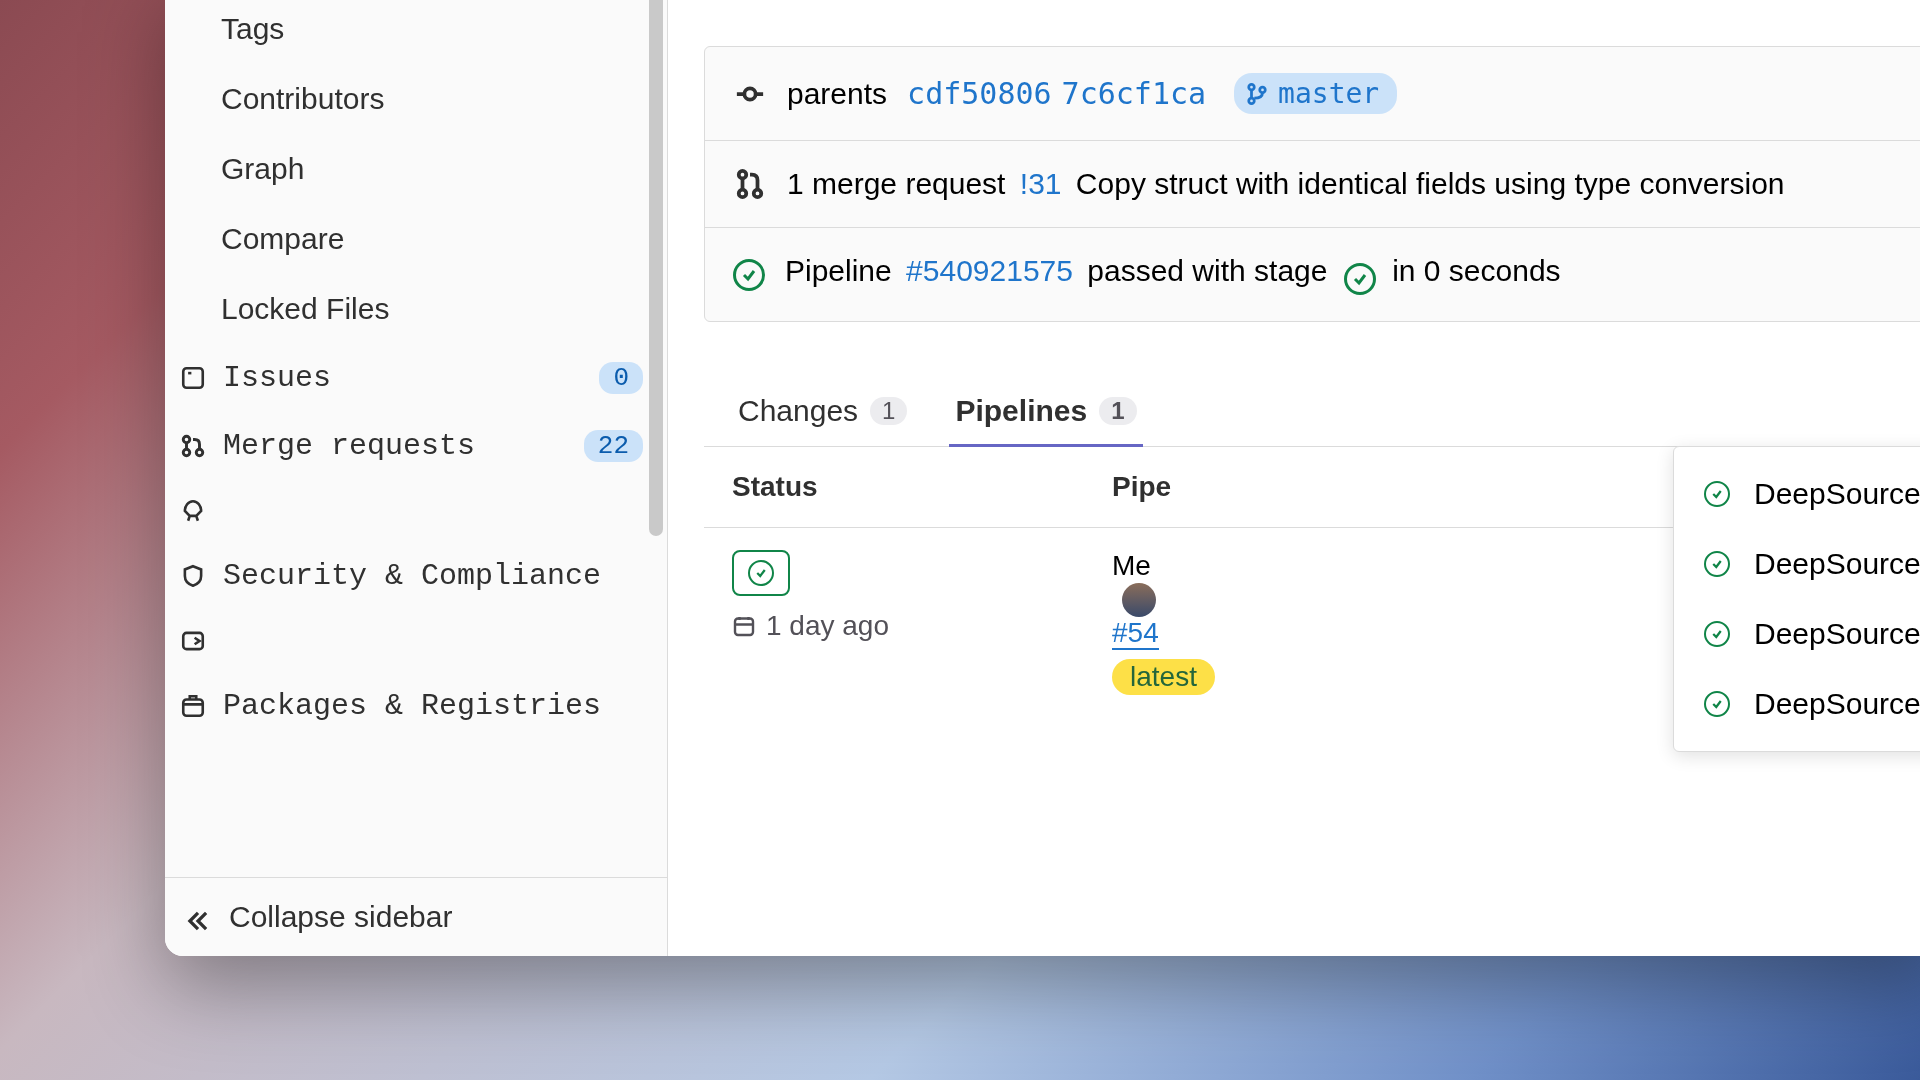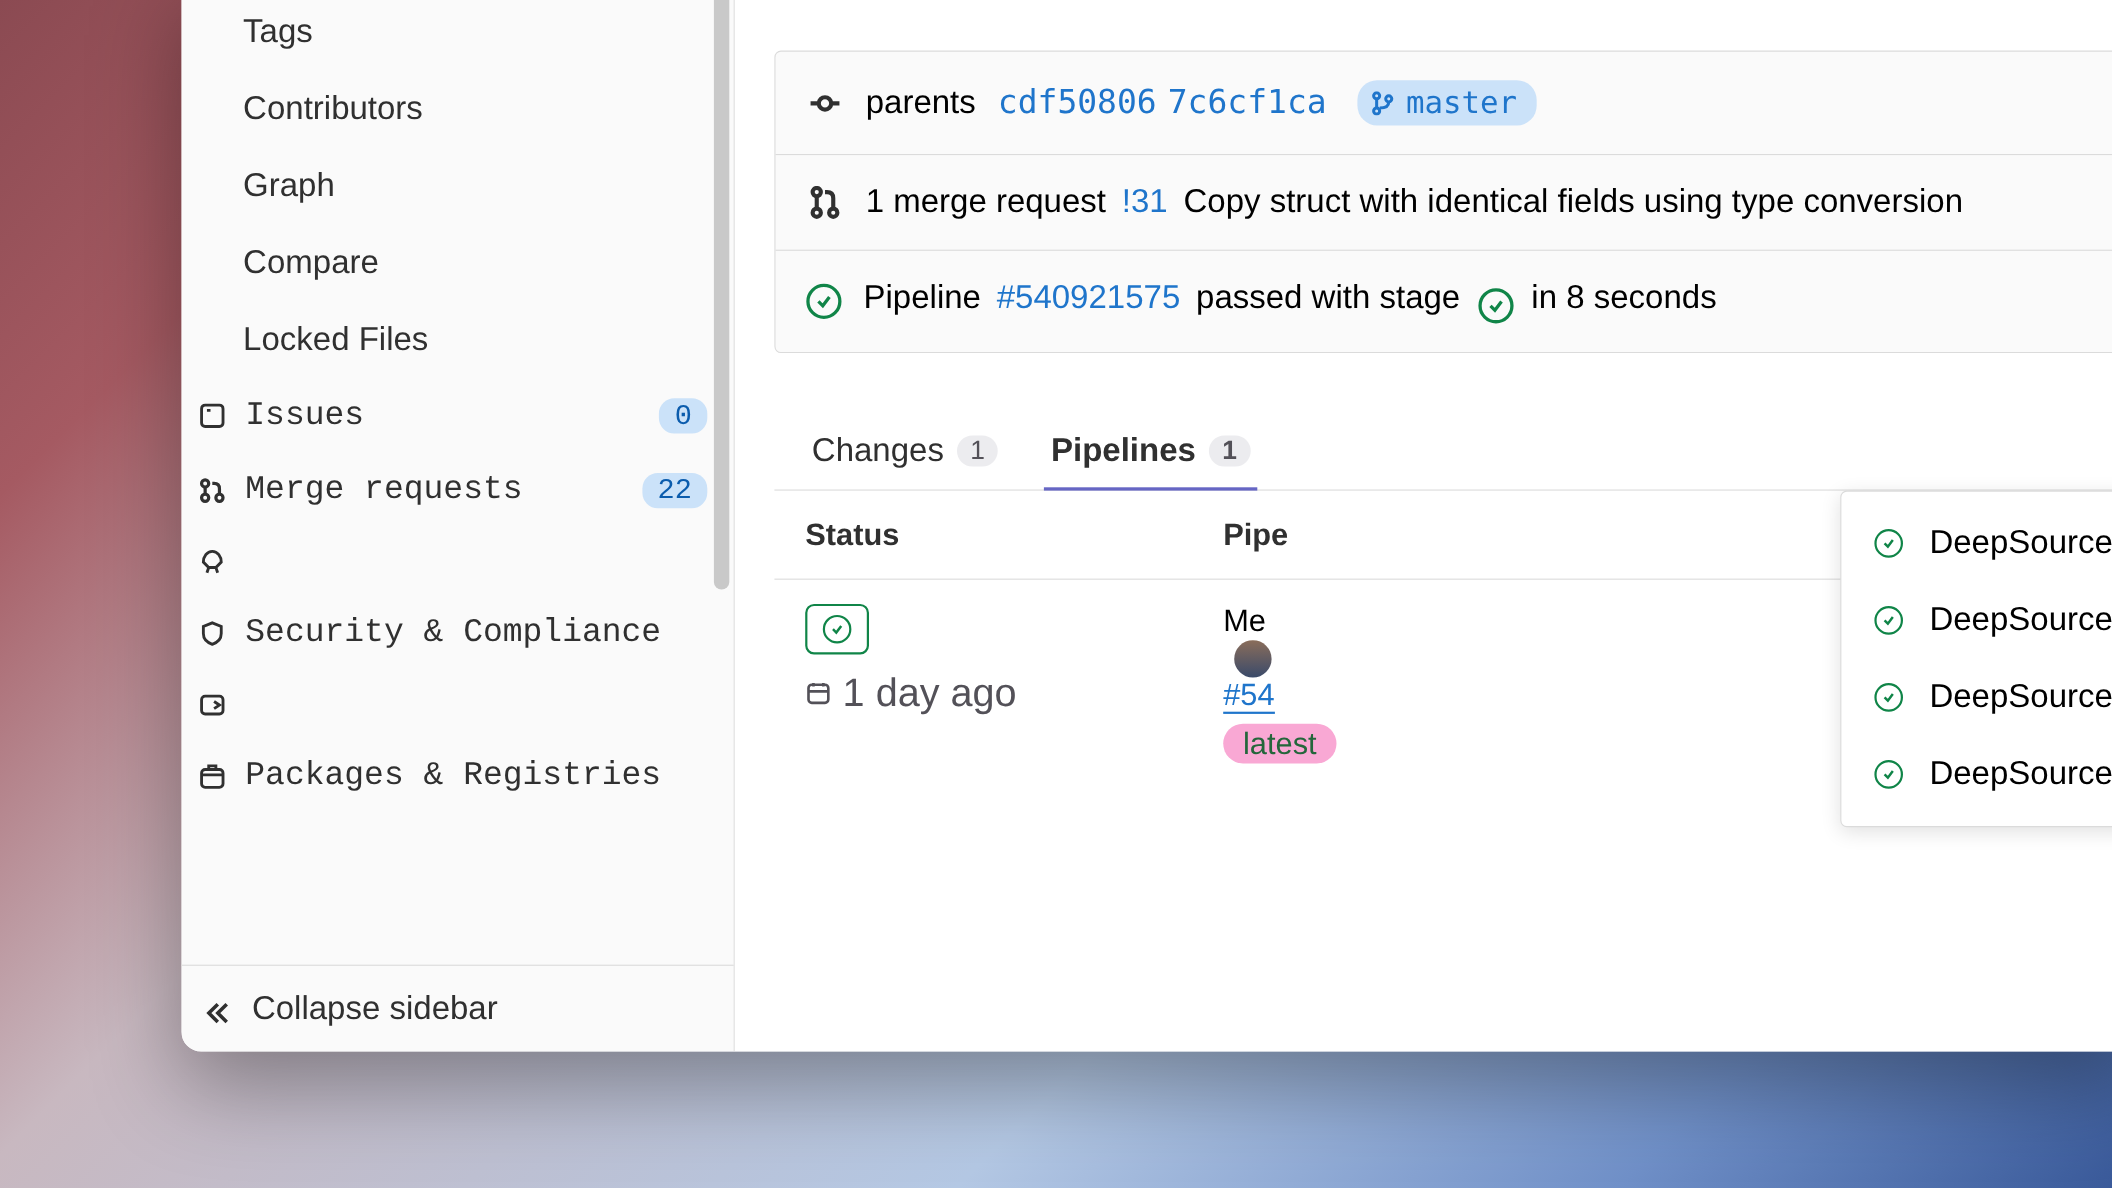--- a/index.html
+++ b/index.html
@@ -208,26 +208,26 @@
     border: 2px solid #108548;
     border-radius: 8px;
     padding: 8px 14px;
     display: inline-flex;
   }
   .time-row {
     display: flex;
     align-items: center;
     gap: 10px;
     color: #535158;
-    font-size: 36px;
+    font-size: 28px;
     margin-top: 14px;
   }
   .latest-tag {
     display: inline-block;
-    background: #f9a8d4;
+    background: #fde047;
     color: #24663b;
     border-radius: 18px;
     padding: 2px 18px;
     font-size: 28px;
     margin-top: 10px;
   }
   .avatar {
     width: 34px;
     height: 34px;
     border-radius: 50%;
@@ -402,21 +402,21 @@
         </span>
         <span>
           <span>Pipeline</span>
           <span class="link" style="margin:16px 6px">#540921575</span>
           <span>passed with stage</span>
           <span class="passed-circle" style="margin:0 8px; vertical-align:-6px">
             <svg width="16" height="16" viewBox="0 0 16 16" fill="none" stroke="#108548" stroke-width="3">
                 <path d="M3 8 L7 12 L13 4"></path>
               </svg>
           </span>
-          <span>in 8 seconds</span>
+          <span>in 0 seconds</span>
         </span>
       </div>
 
     </div>
 
     <div class="tabs">
       <div class="tab">
         <span>Changes</span>
         <span class="tab-count">1</span>
       </div>

